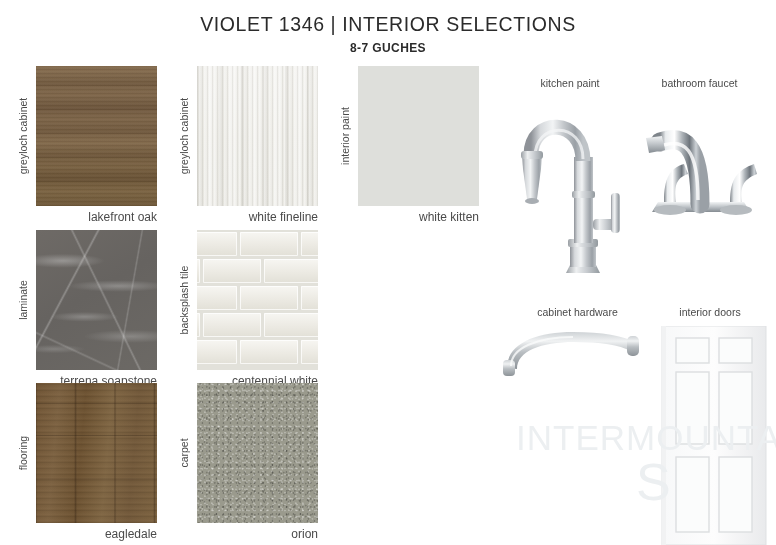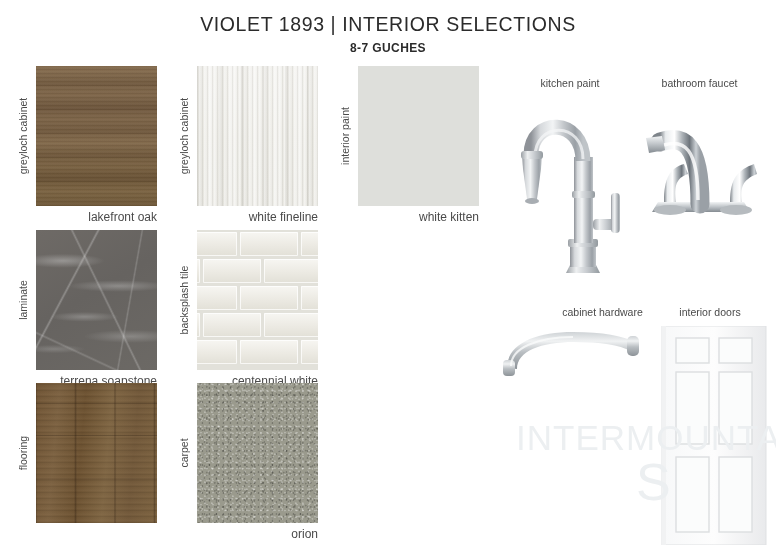--- a/index.html
+++ b/index.html
@@ -140,21 +140,21 @@
   .watermark2{
     position:absolute;left:636px;top:452px;
     font-size:52px;color:#eceff1;font-weight:400;
     pointer-events:none;
   }
 </style>
 </head>
 <body>
 
 <div class="header">
-  <div class="title">VIOLET 1893 | INTERIOR SELECTIONS</div>
+  <div class="title">VIOLET 1346 | INTERIOR SELECTIONS</div>
   <div class="subtitle">8-7 GUCHES</div>
 </div>
 
 <div class="grid">
 
   <div class="cell" style="left:14px;top:0;width:150px;height:160px;">
     <div class="swatch tx-lakefront"></div>
     <div class="vlabel">greyloch cabinet</div>
     <div class="blabel">lakefront oak</div>
   </div>
@@ -195,20 +195,21 @@
       <div class="brick" style="left:43px;top:110px;width:58px;height:24px;"></div>
       <div class="brick" style="left:104px;top:110px;width:58px;height:24px;"></div>
     </div>
     <div class="vlabel">backsplash tile</div>
     <div class="blabel">centennial white</div>
   </div>
 
   <div class="cell" style="left:14px;top:317px;width:150px;height:160px;">
     <div class="swatch tx-floor"></div>
     <div class="vlabel">flooring</div>
+    <div class="blabel">eagledale</div>
   </div>
 
   <div class="cell" style="left:175px;top:317px;width:150px;height:160px;">
     <div class="swatch tx-carpet"></div>
     <div class="vlabel">carpet</div>
     <div class="blabel">orion</div>
   </div>
 </div>
 
 <div class="rlabel" style="left:505px;top:77px;width:130px;">kitchen paint</div>
@@ -280,21 +281,21 @@
     <path d="M24 46 l16 -2 3 14 -16 3 z" fill="url(#chrome2)"></path>
 
     <path d="M42 110 C42 86, 48 76, 62 72 l4 10 C54 86, 52 94, 54 110 z" fill="url(#chrome)"></path>
 
     <path d="M108 110 C108 86, 116 78, 132 72 l3 10 C120 88, 118 96, 120 110 z" fill="url(#chrome)"></path>
     <ellipse cx="48" cy="118" rx="16" ry="5" fill="#b6bbbf"></ellipse>
     <ellipse cx="114" cy="118" rx="16" ry="5" fill="#b6bbbf"></ellipse>
   </svg>
 </div>
 
-<div class="rlabel" style="left:530px;top:306px;width:145px;">cabinet hardware</div>
+<div class="rlabel" style="left:505px;top:306px;width:145px;">cabinet hardware</div>
 
 <div class="rlabel" style="left:650px;top:306px;width:120px;">interior doors</div>
 
 <div class="product" style="left:495px;top:322px;width:170px;height:55px;">
   <svg width="170" height="55" viewBox="0 0 170 55">
     <defs>
       <linearGradient id="pullg" x1="0" y1="0" x2="0" y2="1">
         <stop offset="0%" stop-color="#cfd3d6"></stop>
         <stop offset="25%" stop-color="#f0f2f3"></stop>
         <stop offset="55%" stop-color="#b9bec2"></stop>

